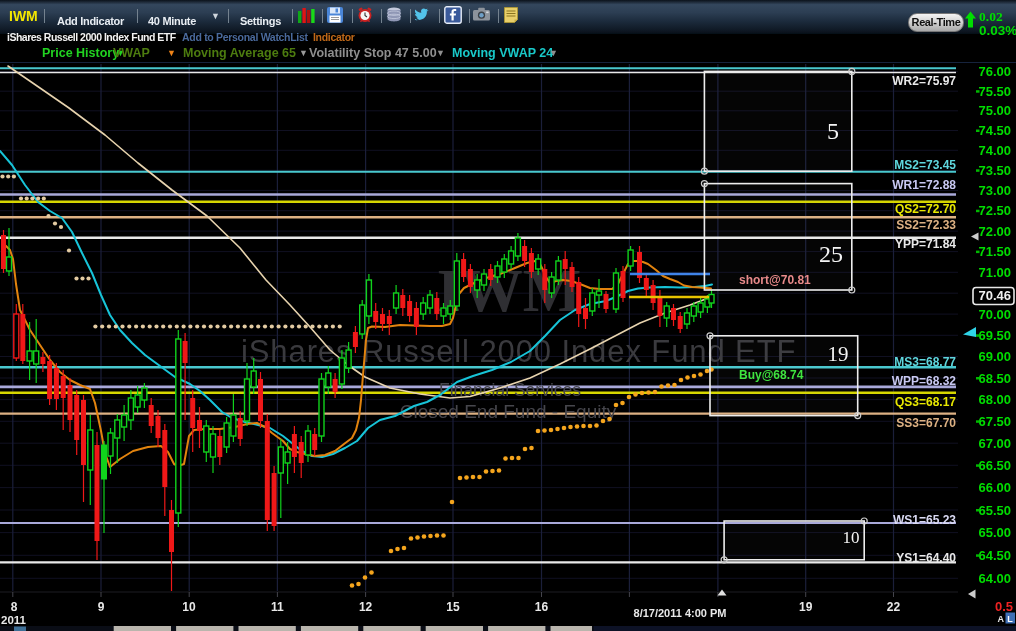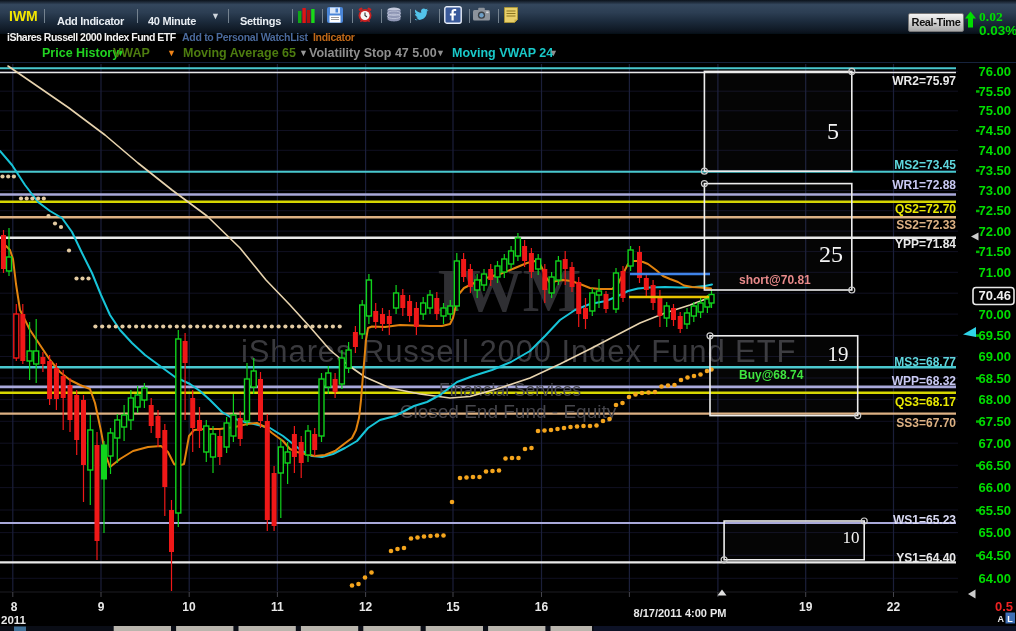--- a/index.html
+++ b/index.html
@@ -7,21 +7,21 @@
   #topbar { position:absolute; left:0; top:0; width:1016px; height:33px;
     background:linear-gradient(to bottom,#0b121a 0%,#34475d 14%,#2c3e53 38%,#1b2a3b 66%,#101a26 90%,#0a111b 100%);
     border-bottom:1px solid #061018; }
   #topbar .tt { position:absolute; top:15px; color:#e8edf2; font-size:11px; letter-spacing:-0.3px; }
   #topbar .sym { color:#f4e800; font-size:14px; top:8px; letter-spacing:0; }
   #topbar .sep { position:absolute; top:9px; width:1px; height:14px; background:#74828f; }
   #topbar .arr { position:absolute; top:11px; color:#cfd6dd; font-size:9px; }
   #topbar .ic  { position:absolute; top:6px; }
   #topbar .ic svg { display:block; }
   #rt { position:absolute; left:908px; top:13px; width:54px; height:15px; text-align:center; letter-spacing:-0.4px;
-        background:linear-gradient(to bottom,#f4f4f4,#cdcdcd 55%,#a8a8a8); border-radius:2px;
+        background:linear-gradient(to bottom,#f4f4f4,#cdcdcd 55%,#a8a8a8); border-radius:9px;
         color:#111; font-size:11px; font-weight:bold; padding-top:2px; border:1px solid #777; }
   #chg  { position:absolute; left:979px; top:9px; color:#00dd00; font-size:13.5px;font-family:Liberation Serif, serif; }
   #chgp { position:absolute; left:979px; top:23px; color:#00dd00; font-size:13.5px; }
   #row2 { position:absolute; left:0; top:31px; width:1016px; height:13px; font-size:10.5px; letter-spacing:-0.3px; white-space:nowrap; }
   .r2a { color:#f2f2f2; letter-spacing:-0.5px; }
   .r2b { color:#4a6a9d;text-align:right; }
   .r2c { color:#c06818; }
   #row3 { position:absolute; left:0; top:45px; width:1016px; height:17px;margin-left:31px; }
   #row3 .t3 { position:absolute; top:1px; font-size:12.5px; }
   #row3 .a3 { position:absolute; top:3px; font-size:9px; }

